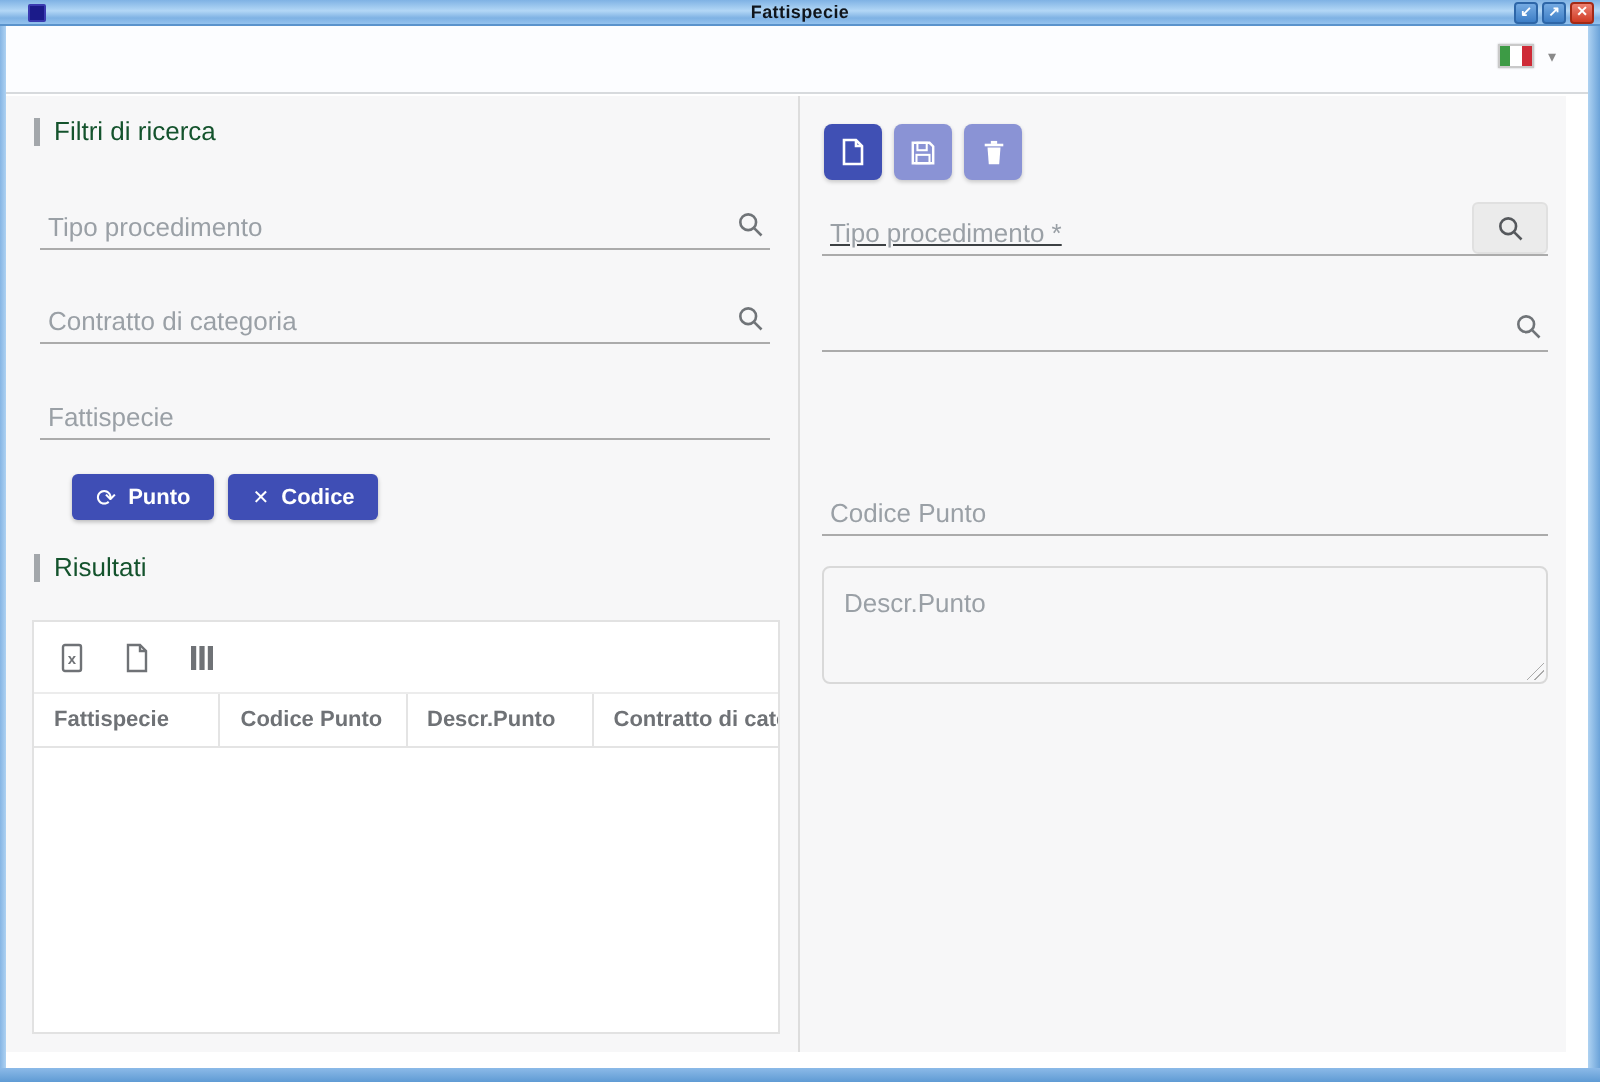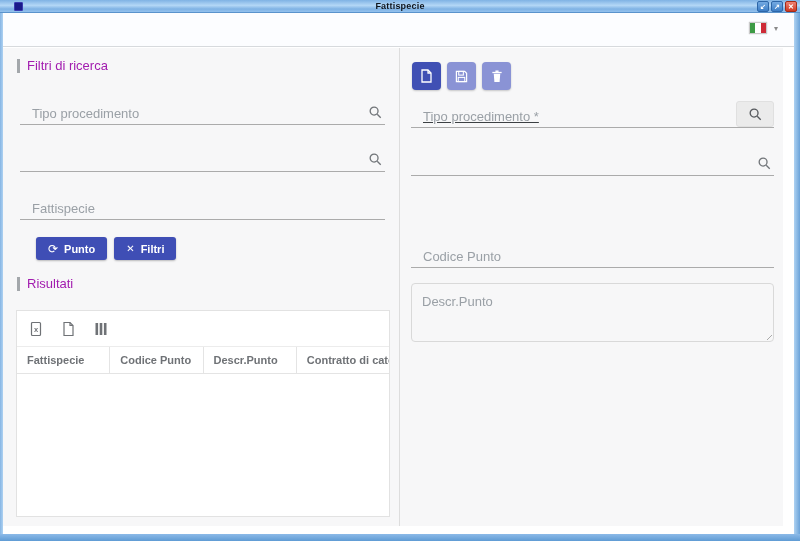--- a/index.html
+++ b/index.html
@@ -28,26 +28,26 @@
   .lang-select { position:absolute; right:16px; top:9px; display:flex; align-items:center; gap:7px; cursor:pointer; }
   .flag { width:18px; height:12px; display:flex; border:1px solid #c9c9c9; box-shadow:0 0 1px rgba(0,0,0,.25); }
   .flag div { flex:1; }
   .caret { font-size:8px; color:#8a8a8a; }
 
   
   .main { position:absolute; top:35px; left:0; right:11px; bottom:8px; background:#f7f7f8; display:flex; }
   .left-panel { width:397px; position:relative; border-right:1px solid #dddddd; }
   .right-panel { flex:1; position:relative; }
 
-  .section-label { display:flex; align-items:center; gap:7px; font-size:13px; color:#a21caf; }
+  .section-label { display:flex; align-items:center; gap:7px; font-size:13px; color:#14532d; }
   .section-bar { width:3px; height:14px; background:#a3a7ab; }
 
   
   .u-field { position:absolute; height:30px; border-bottom:1px solid #ababab; }
-  .u-field input { position:absolute; bottom:3px; left:12px; right:22px; border:none; outline:none; background:transparent;
+  .u-field input { position:absolute; bottom:3px; left:4px; right:22px; border:none; outline:none; background:transparent;
     font-size:13px; color:#3c4043; font-family:"Liberation Sans",sans-serif; width:95%; }
   .u-field input::placeholder { color:#9aa0a6; opacity:1; }
   .u-field .mag { position:absolute; right:2px; bottom:4px; width:15px; height:15px; }
   .mag-btn { position:absolute; right:0; bottom:0; width:38px; height:26px; background:#ebebeb; border:1px solid #e0e0e0;
     border-radius:3px; display:flex; align-items:center; justify-content:center; cursor:pointer; }
 
   
   .btn { display:inline-flex; align-items:center; gap:6px; background:#3f4eb5; color:#fff; border:none; border-radius:3px;
     height:23px; padding:0 12px; font-size:11px; font-weight:bold; font-family:"Liberation Sans",sans-serif; cursor:pointer;
     box-shadow:0 1px 2px rgba(0,0,0,.25); }
@@ -117,38 +117,39 @@
 
         <div class="u-field" style="left:17px; top:47px; width:365px;">
           <input type="text" placeholder="Tipo procedimento" style="">
           <svg class="mag" viewBox="0 0 16 16">
             <circle cx="6.5" cy="6.5" r="4.2" fill="none" stroke="#707478" stroke-width="1.4"></circle>
             <line x1="9.8" y1="9.8" x2="13.6" y2="13.6" stroke="#707478" stroke-width="1.4"></line>
           </svg>
         </div>
 
         <div class="u-field" style="left:17px; top:94px; width:365px;">
+          <input type="text" placeholder="Contratto di categoria" style="">
           <svg class="mag" viewBox="0 0 16 16">
             <circle cx="6.5" cy="6.5" r="4.2" fill="none" stroke="#707478" stroke-width="1.4"></circle>
             <line x1="9.8" y1="9.8" x2="13.6" y2="13.6" stroke="#707478" stroke-width="1.4"></line>
           </svg>
         </div>
 
         <div class="u-field" style="left:17px; top:142px; width:365px;">
           <input type="text" placeholder="Fattispecie" style="">
         </div>
 
         <div style="position:absolute; left:33px; top:189px; display:flex; gap:7px;">
           <button class="btn">
             <span class="bicon">⟳</span>
             <span>Punto</span>
           </button>
           <button class="btn">
             <span class="bicon" style="font-size:10px">✕</span>
-            <span>Filtri</span>
+            <span>Codice</span>
           </button>
         </div>
 
         <div class="section-label" style="position:absolute; left:14px; top:228px;">
           <span class="section-bar"></span>
           <span>Risultati</span>
         </div>
 
         <div class="table-box">
           <div class="table-toolbar">

